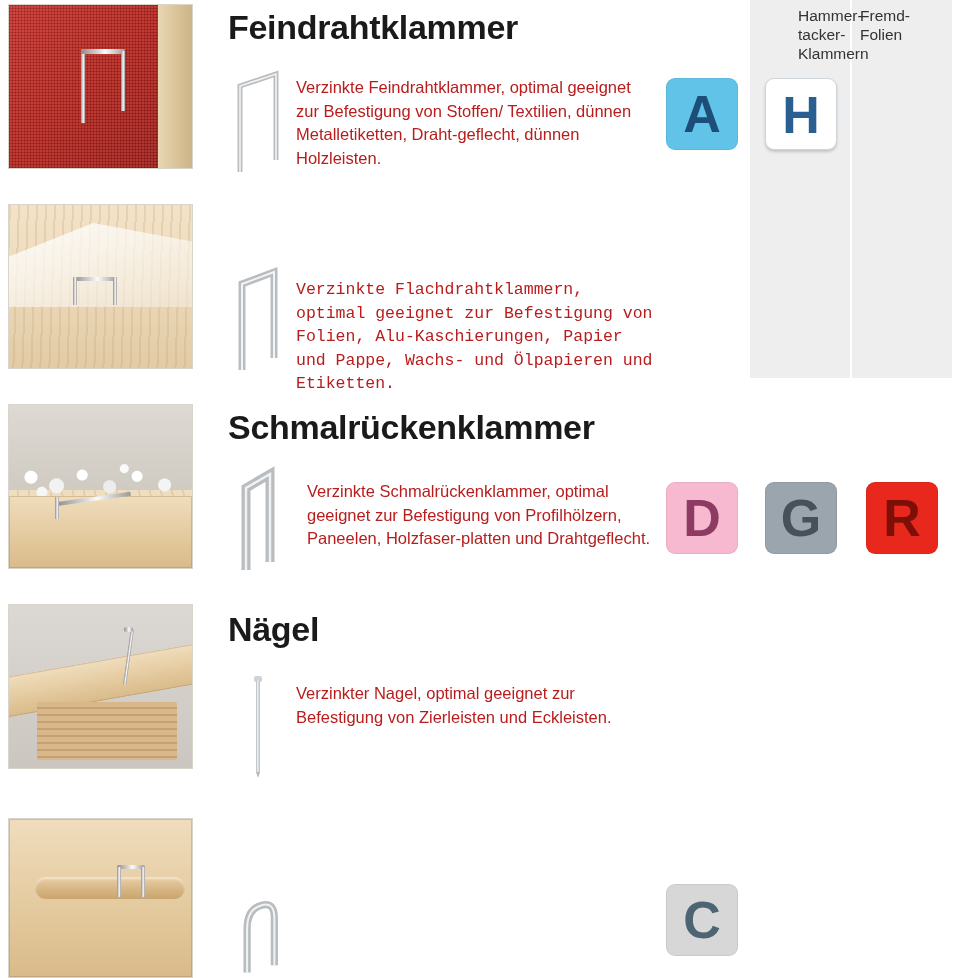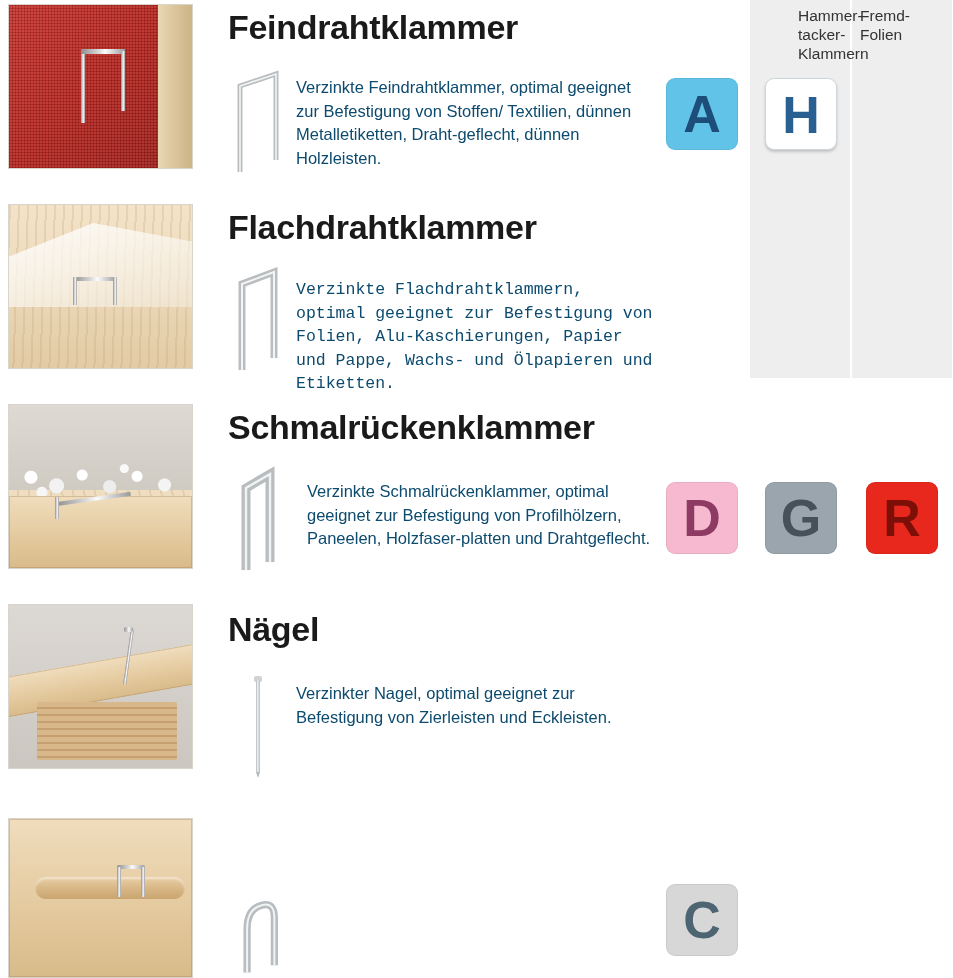--- a/index.html
+++ b/index.html
@@ -56,21 +56,21 @@
     color: #1a1a1a;
     letter-spacing: -0.3px;
     white-space: nowrap;
   }
   .row-desc {
     position: absolute;
     left: 296px;
     width: 360px;
     font-size: 16.5px;
     line-height: 23.5px;
-    color: #0c4a6e;
+    color: #b91c1c;
   }
   .staple-art {
     position: absolute;
     left: 232px;
     width: 52px;
     height: 110px;
   }
 
   
   .tile {
@@ -198,21 +198,20 @@
 
   <div class="row" style="top:200px;height:200px;">
     <div class="row-photo" style="top:4px;">
       <div class="ph wood-light">
         <div style="position:absolute;left:0;top:18px;width:100%;height:84px;background:linear-gradient(160deg,rgba(255,255,255,0.85),rgba(245,238,225,0.55));clip-path:polygon(0 40%,46% 0,100% 22%,100% 100%,0 100%);"></div>
         <div class="wire" style="left:64px;top:72px;width:44px;height:4px;"></div>
         <div class="wire" style="left:64px;top:72px;width:4px;height:28px;"></div>
         <div class="wire" style="left:104px;top:72px;width:4px;height:28px;"></div>
       </div>
     </div>
-    <div class="row-title" style="top:8px;">Flachdrahtklammer</div>
     <svg class="staple-art" style="top:66px;" viewBox="0 0 52 110">
       <path d="M10 104 L10 18 L42 6 L42 92" fill="none" stroke="#b9bdbf" stroke-width="7"></path>
       <path d="M10 104 L10 18 L42 6 L42 92" fill="none" stroke="#f2f4f5" stroke-width="2"></path>
     </svg>
     <div class="row-desc" style="top:78px;font-family:Liberation Mono, monospace;">Verzinkte Flachdrahtklammern, optimal geeignet zur Befestigung von Folien, Alu-Kaschierungen, Papier und Pappe, Wachs- und Ölpapieren und Etiketten.</div>
     <div class="tile" style="left:666px;top:282px;background:#f7b9cf;color:#8d3b63;">
       <span class="inner">D</span>
     </div>
     <div class="tile" style="left:765px;top:282px;background:#9aa5ad;color:#46515a;">
       <span class="inner">G</span>

